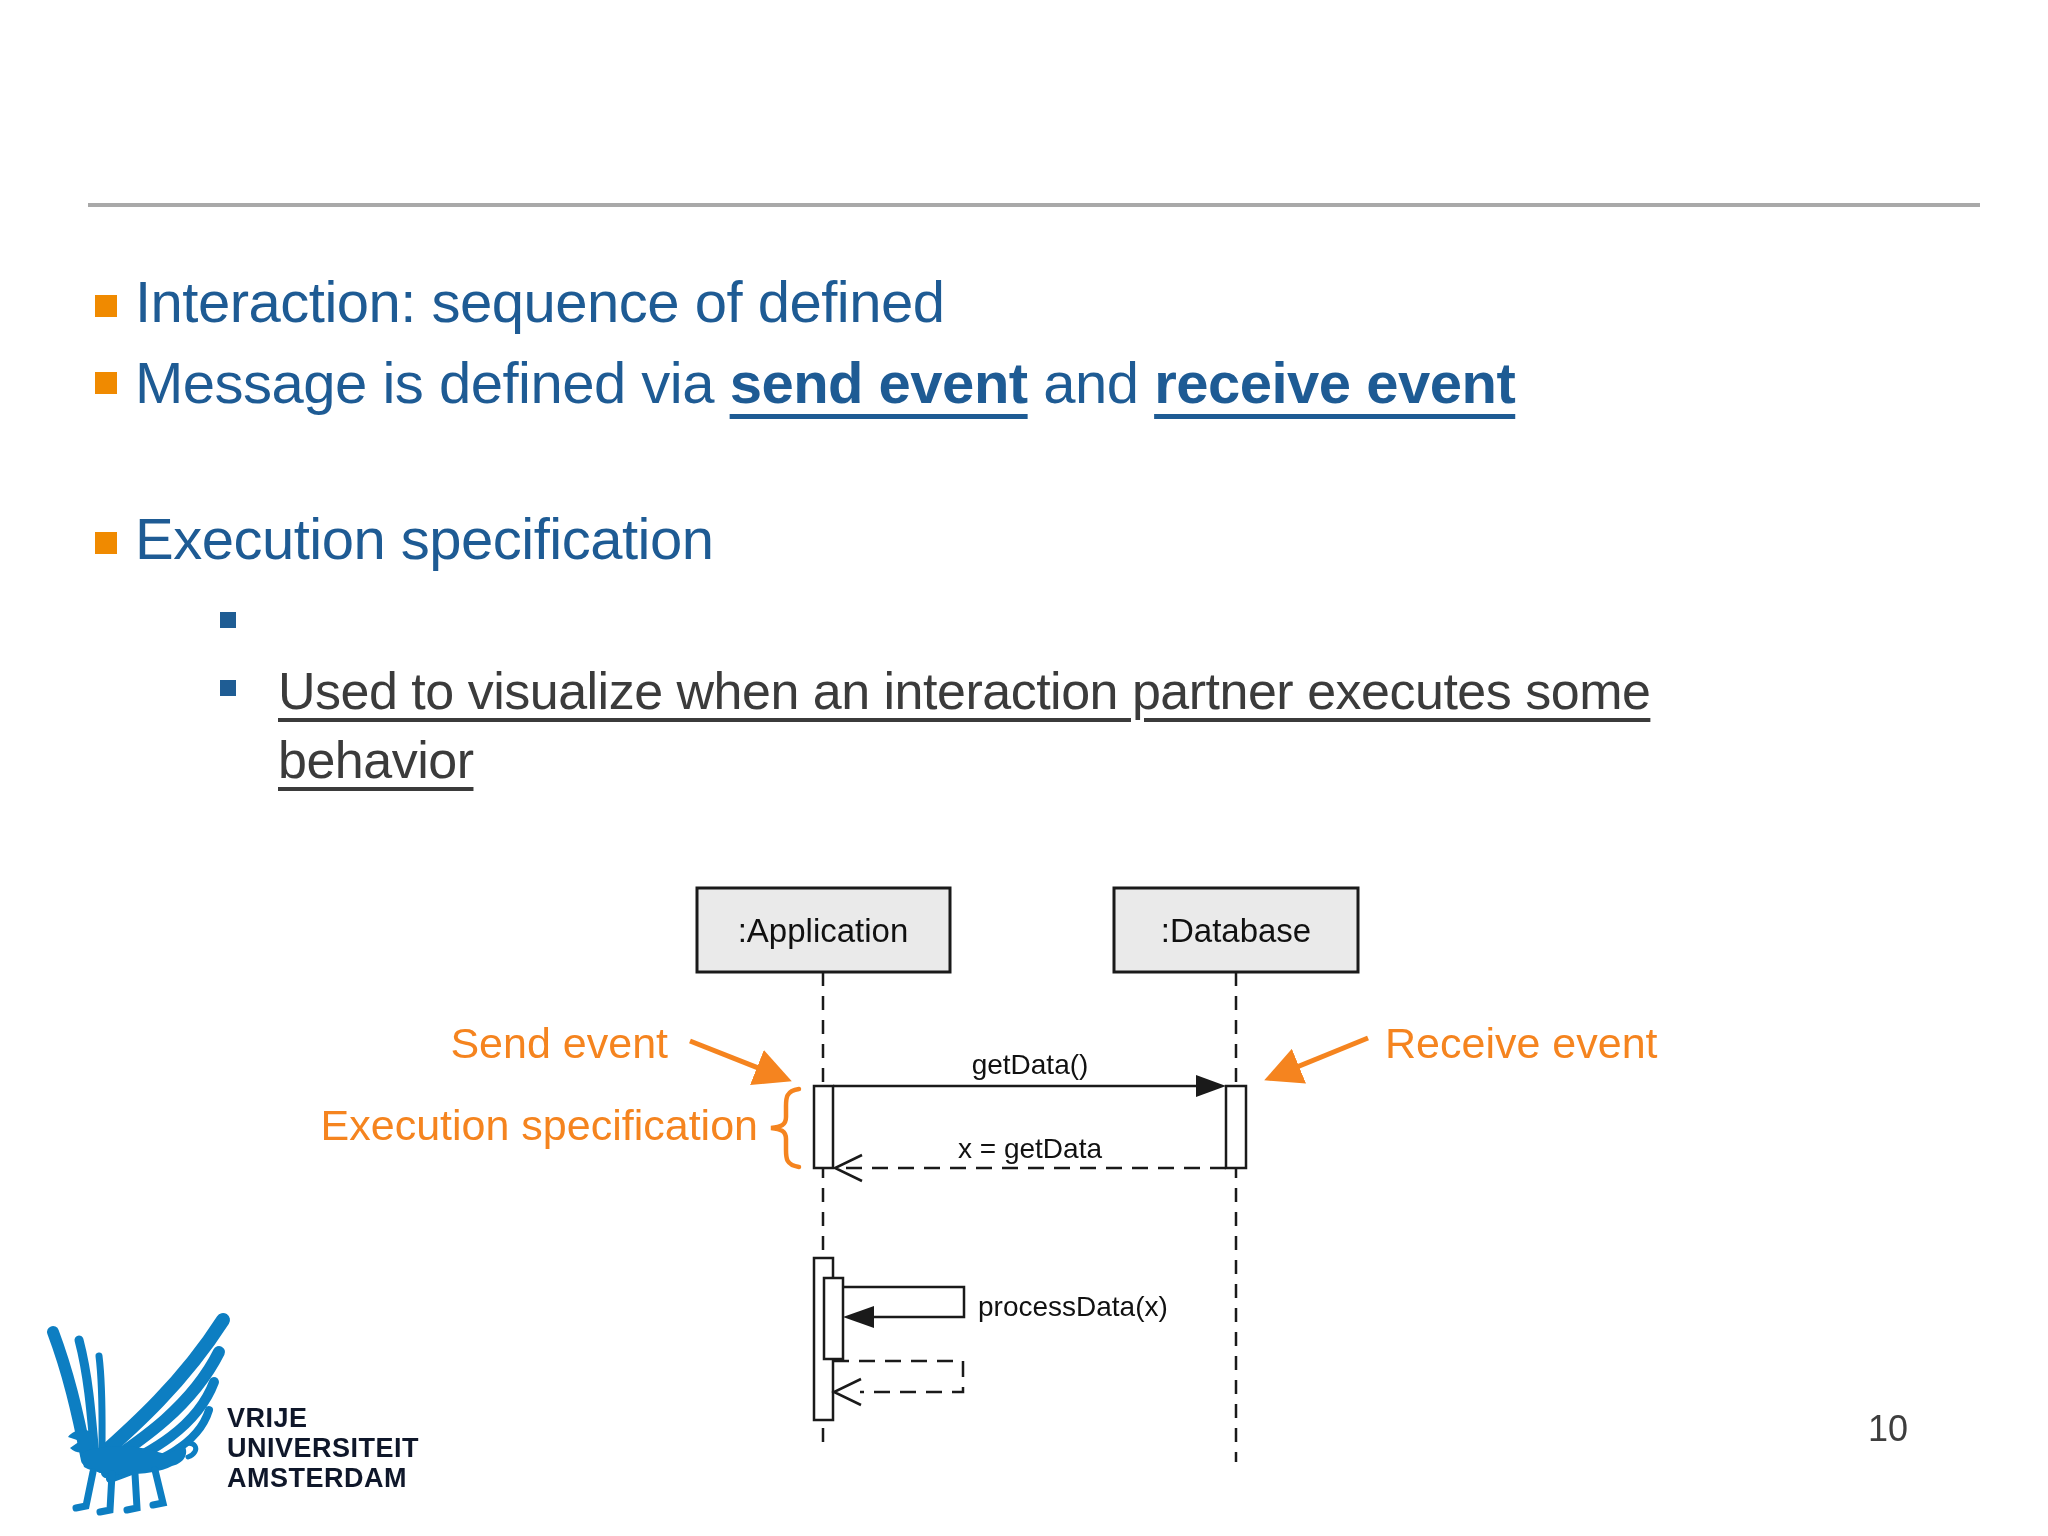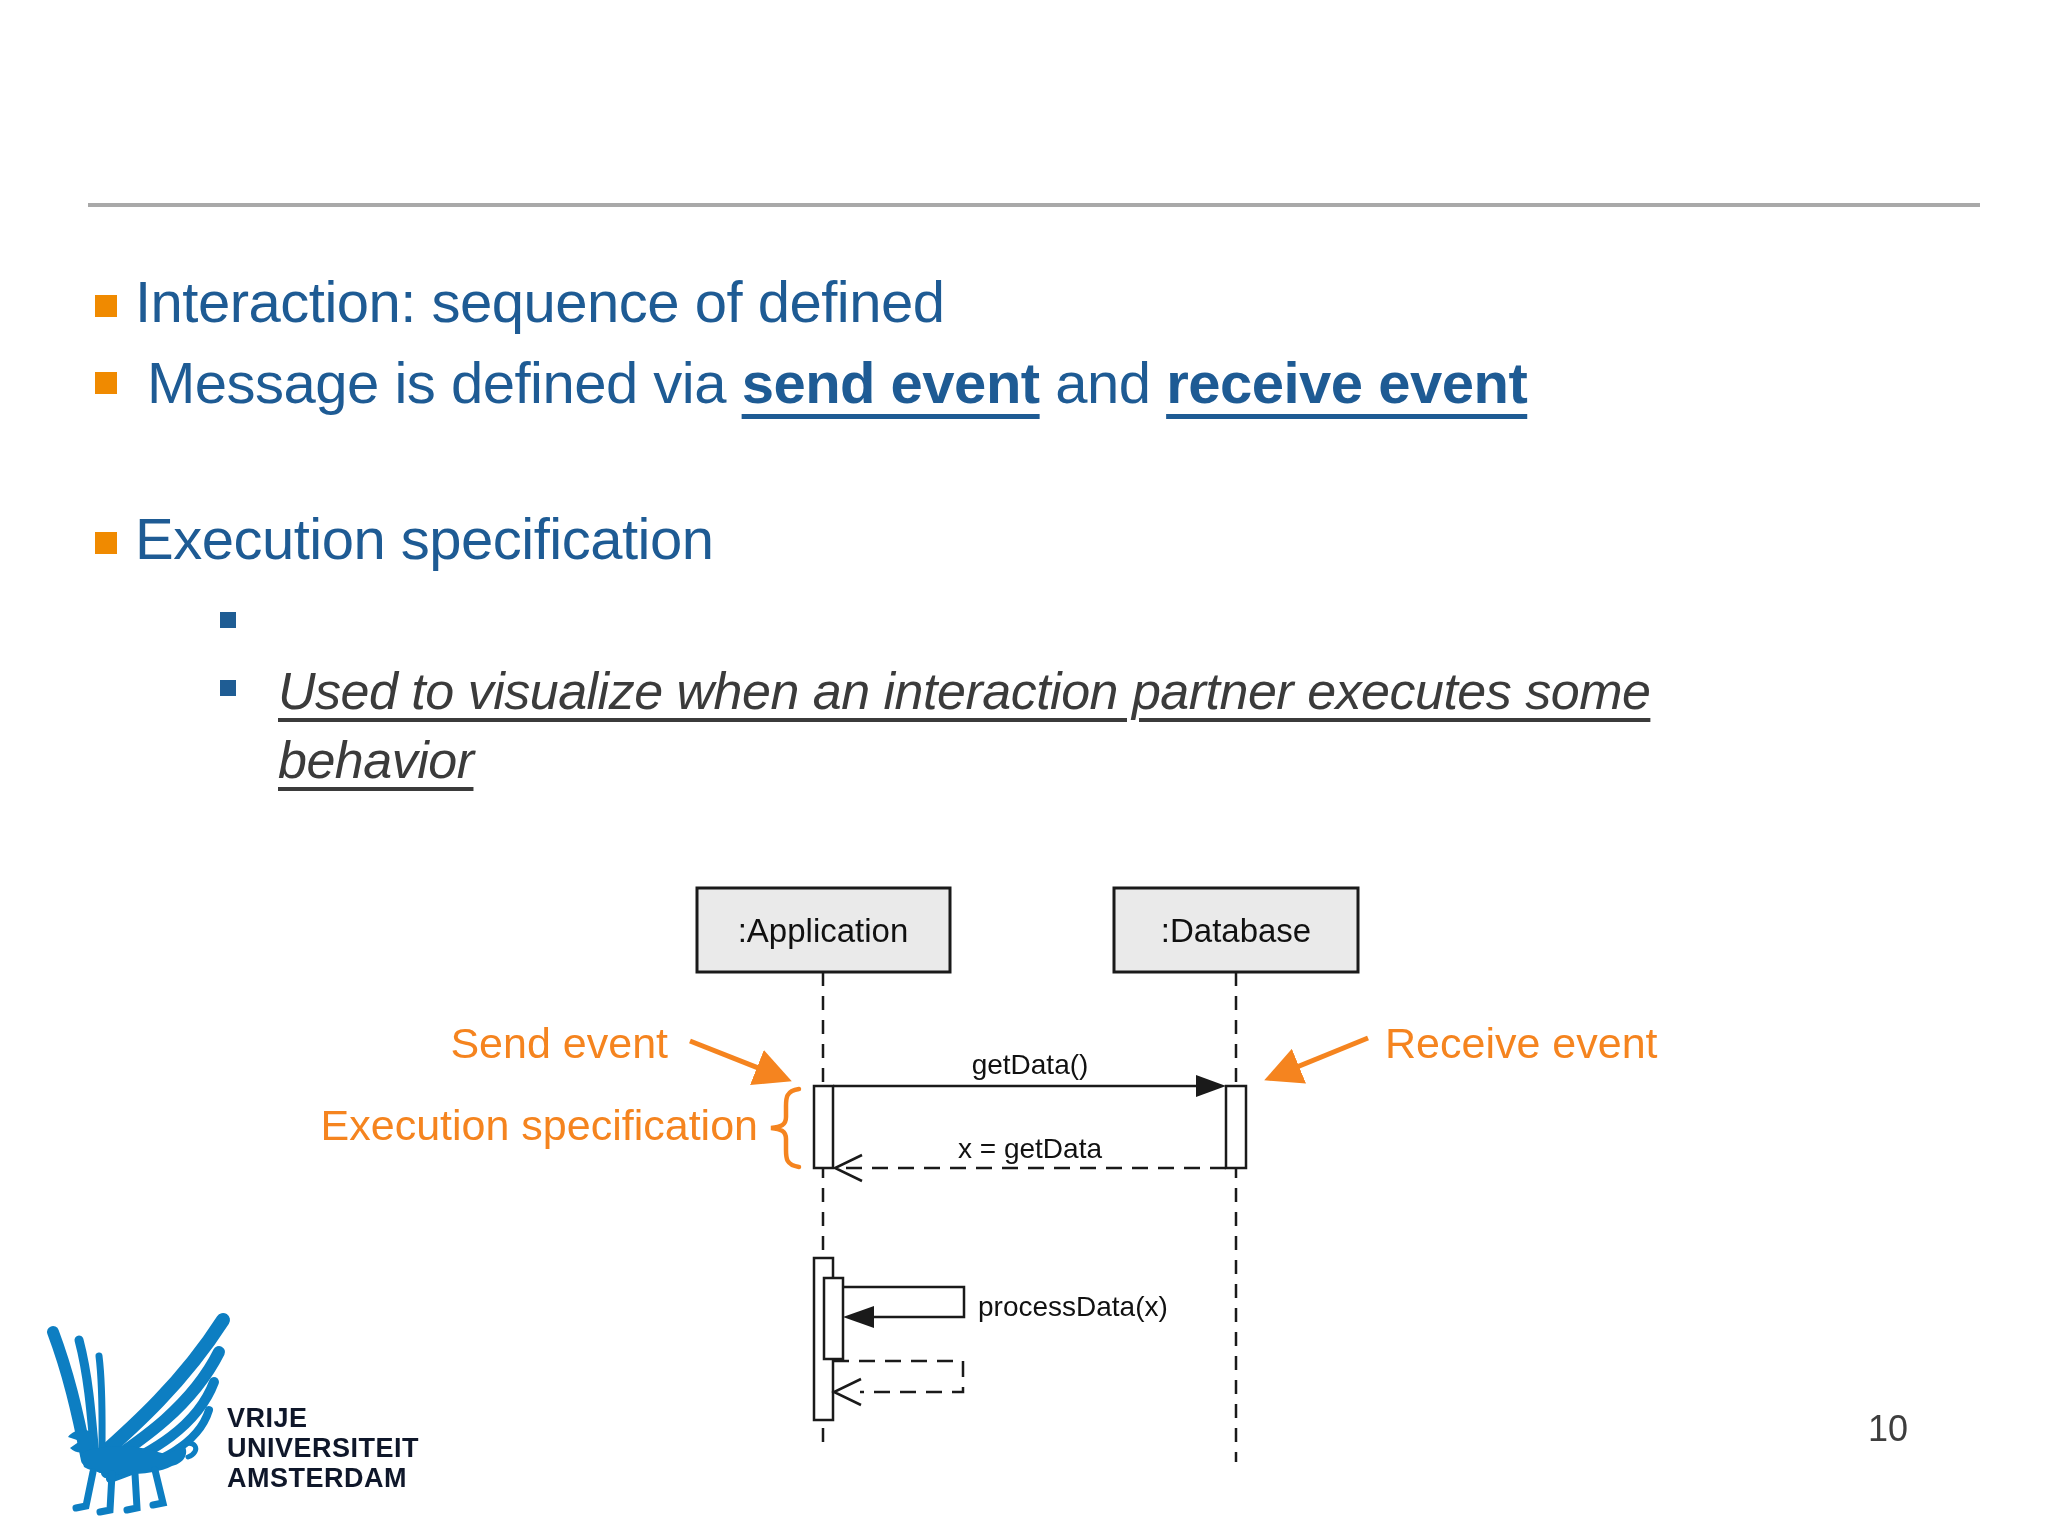--- a/index.html
+++ b/index.html
@@ -36,21 +36,20 @@
   .em-ul{
     font-weight:bold;
     text-decoration:underline;
     text-decoration-thickness:5px;
     text-underline-offset:11px;
   }
   .ul2{
     text-decoration:underline;
     text-decoration-thickness:4px;
     text-underline-offset:9px;
-    font-style:italic;
   }
   .ul2 span{display:block;}
   
   .pagenum{
     left:1868px;top:1408px;
     font-size:36px;color:#3E3E3E;
   }
   
   .vu-text{
     left:227px;top:1403px;
@@ -64,21 +63,21 @@
 <body>
 
 <div class="slide">
 
   <div class="abs title-rule"></div>
 
   <div class="abs sq1" style="left:95px;top:295px;"></div>
   <div class="abs lvl1" style="left:135px;top:272px;">Interaction: sequence of defined</div>
 
   <div class="abs sq1" style="left:95px;top:372px;"></div>
-  <div class="abs lvl1" style="left:135px;top:353px;margin-left:12px;"><span>Message is defined via </span><span class="em-ul">send event</span><span> and </span><span class="em-ul">receive event</span></div>
+  <div class="abs lvl1" style="left:135px;top:353px;"><span>Message is defined via </span><span class="em-ul">send event</span><span> and </span><span class="em-ul">receive event</span></div>
 
   <div class="abs sq1" style="left:95px;top:532px;"></div>
   <div class="abs lvl1" style="left:135px;top:509px;">Execution specification</div>
 
   <div class="abs sq2" style="left:220px;top:612px;"></div>
 
   <div class="abs sq2" style="left:220px;top:680px;"></div>
   <div class="abs lvl2 ul2" style="left:278px;top:657px;">
       <span>Used to visualize when an interaction partner executes some</span>
       <span>behavior</span>

